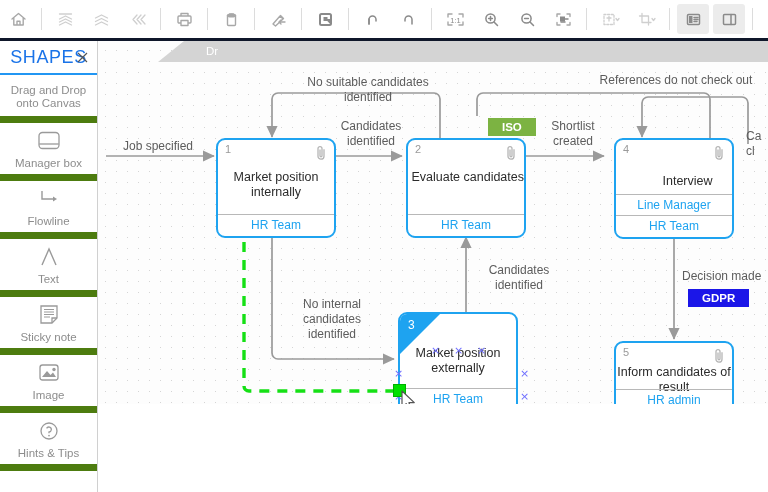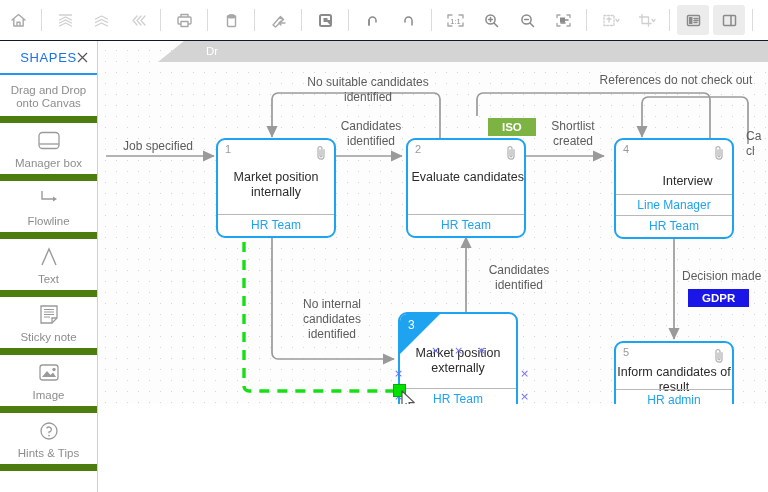--- a/index.html
+++ b/index.html
@@ -17,21 +17,21 @@
     height: 492px;
     overflow: hidden;
   }
 
   
   #toolbar {
     position: absolute;
     top: 0; left: 0;
     width: 768px; height: 41px;
     background: #ffffff;
-    border-bottom: 1px solid #0f172a;
+    border-bottom: 3px solid #0f172a;
     display: flex;
     align-items: center;
     box-sizing: border-box;
   }
   .tb-group {
     display: flex;
     align-items: center;
     height: 41px;
   }
   .tb-sep {
@@ -66,21 +66,21 @@
   #shapes-header {
     height: 32px;
     display: flex;
     align-items: center;
     justify-content: center;
     position: relative;
     border-bottom: 2px solid #2196f3;
   }
   #shapes-title {
     color: #1a73e8;
-    font-size: 13px;
+    font-size: 18px;
     letter-spacing: 0.6px;
     font-weight: 500;
   }
   #shapes-close {
     position: absolute;
     right: 8px; top: 9px;
     width: 13px; height: 13px;
     cursor: pointer;
   }
   .sb-item {

